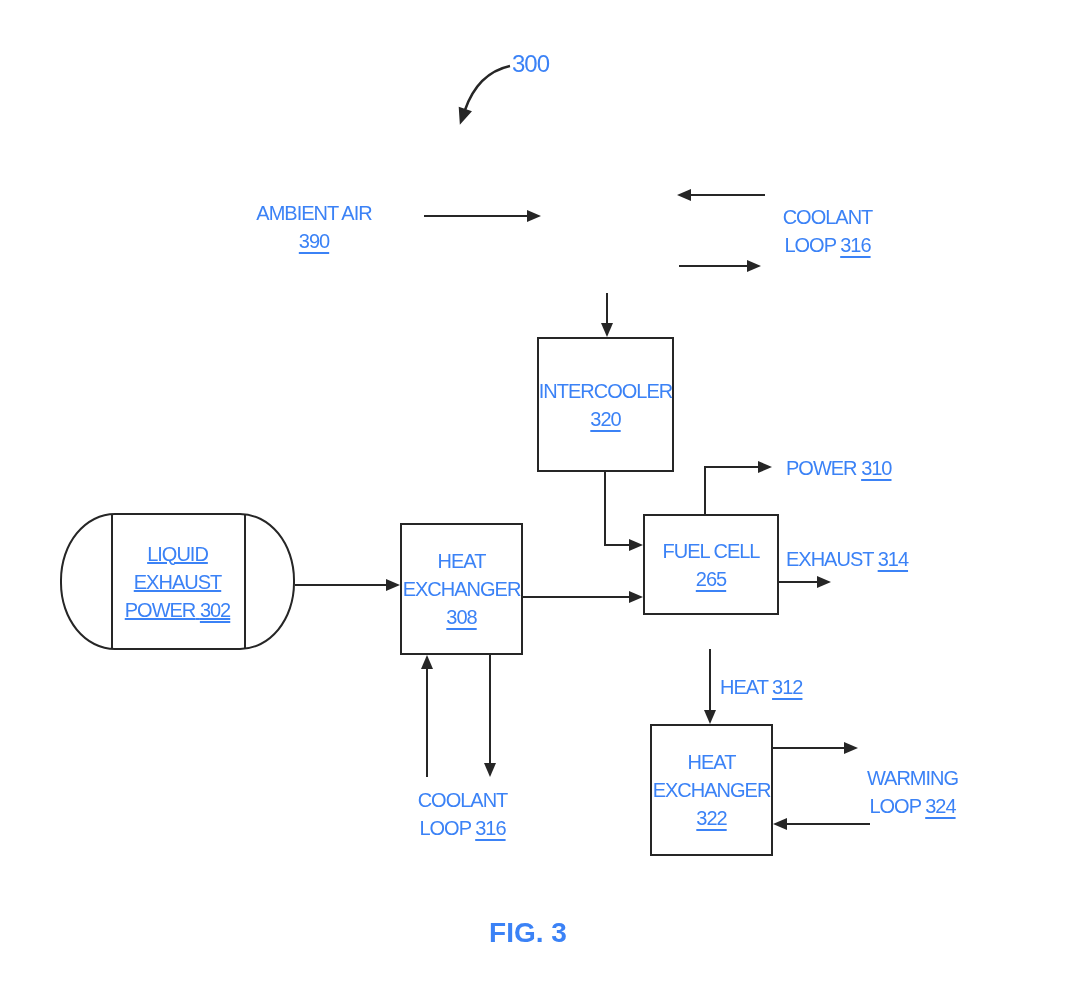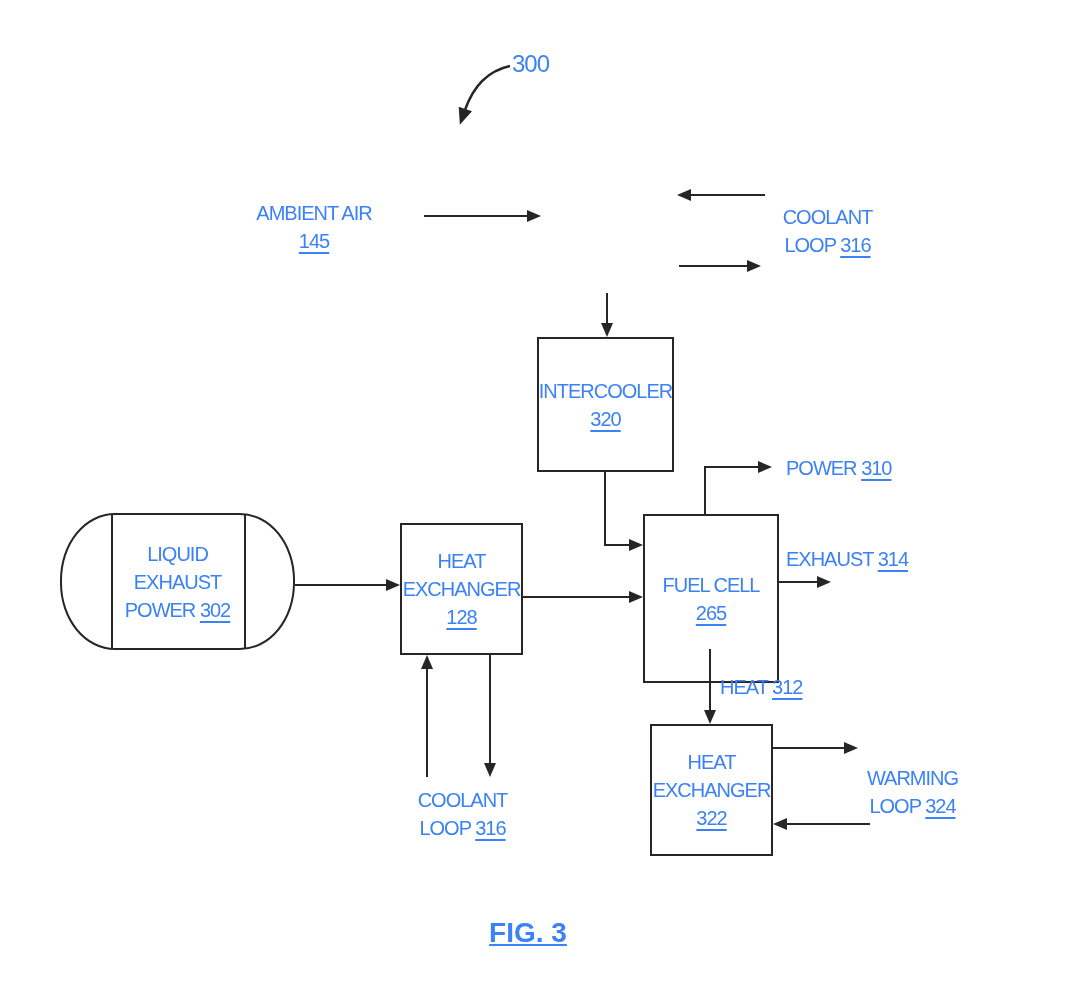--- a/index.html
+++ b/index.html
@@ -46,20 +46,21 @@
     width: 235px; height: 137px;
     border: 2px solid #262626;
     border-radius: 55px / 67px;
     background: #ffffff;
     box-sizing: border-box;
     display: flex;
     flex-direction: column;
     align-items: center;
     justify-content: center;
     text-align: center;
+    text-decoration: underline;
   }
   .tank-divider {
     position: absolute;
     top: 0; bottom: 0;
     width: 2px;
     background: #262626;
   }
   
   .line { position: absolute; background: #262626; }
   .h { height: 2px; }
@@ -85,49 +86,48 @@
     letter-spacing: -1px;
   }
   .caption {
     position: absolute;
     left: 428px; top: 917px;
     width: 200px;
     text-align: center;
     font-size: 28px;
     font-weight: bold;
     letter-spacing: 0;
-    text-decoration: underline;
   }
 </style>
 </head>
 <body>
 
 <div class="canvas">
 
   <div class="ref300">300</div>
   <svg style="position:absolute; left:450px; top:55px;" width="80" height="75" viewBox="0 0 80 75">
     <path d="M 60 11 Q 28 18 15 55" fill="none" stroke="#262626" stroke-width="2.5"></path>
     <polygon points="20.2,56.8 9.8,53.2 10.7,67.3" fill="#262626" stroke="#262626" stroke-width="2"></polygon>
   </svg>
 
 
   <div class="box" style="left:537px; top:337px; width:137px; height:135px;align-items:center;">
     <div class="bt">INTERCOOLER</div>
     <div class="bt ref">320</div>
   </div>
 
-  <div class="box" style="left:643px; top:514px; width:136px; height:169px;">
+  <div class="box" style="left:643px; top:514px; width:136px; height:101px;">
     <div class="bt">FUEL CELL</div>
     <div class="bt ref">265</div>
   </div>
 
   <div class="box" style="left:400px; top:523px; width:123px; height:132px;">
     <div class="bt">HEAT</div>
     <div class="bt">EXCHANGER</div>
-    <div class="bt ref">128</div>
+    <div class="bt ref">308</div>
   </div>
 
   <div class="box" style="left:650px; top:724px; width:123px; height:132px;">
     <div class="bt">HEAT</div>
     <div class="bt">EXCHANGER</div>
     <div class="bt ref">322</div>
   </div>
 
   <div class="tank">
     <div class="tank-divider" style="left:49px;"></div>
@@ -176,21 +176,21 @@
   <div class="arrow ad" style="left:704px; top:710px;"></div>
 
   <div class="line h" style="left:773px; top:747px; width:71px;"></div>
   <div class="arrow ar" style="left:844px; top:742px;"></div>
 
   <div class="line h" style="left:787px; top:823px; width:83px;"></div>
   <div class="arrow al" style="left:773px; top:818px;"></div>
 
   <div class="lbl" style="left:244px; top:193px; width:140px;margin-top:6px;">
     <div>AMBIENT AIR</div>
-    <div class="ref" style="display:inline-block;">145</div>
+    <div class="ref" style="display:inline-block;">390</div>
   </div>
 
   <div class="lbl" style="left:770px; top:203px; width:115px;">
     <div>COOLANT</div>
     <div><span>LOOP</span> <span class="ref">316</span></div>
   </div>
 
   <div class="lbl" style="left:786px; top:454px; text-align:center;">
     <span>POWER</span> <span class="ref">310</span>
   </div>

